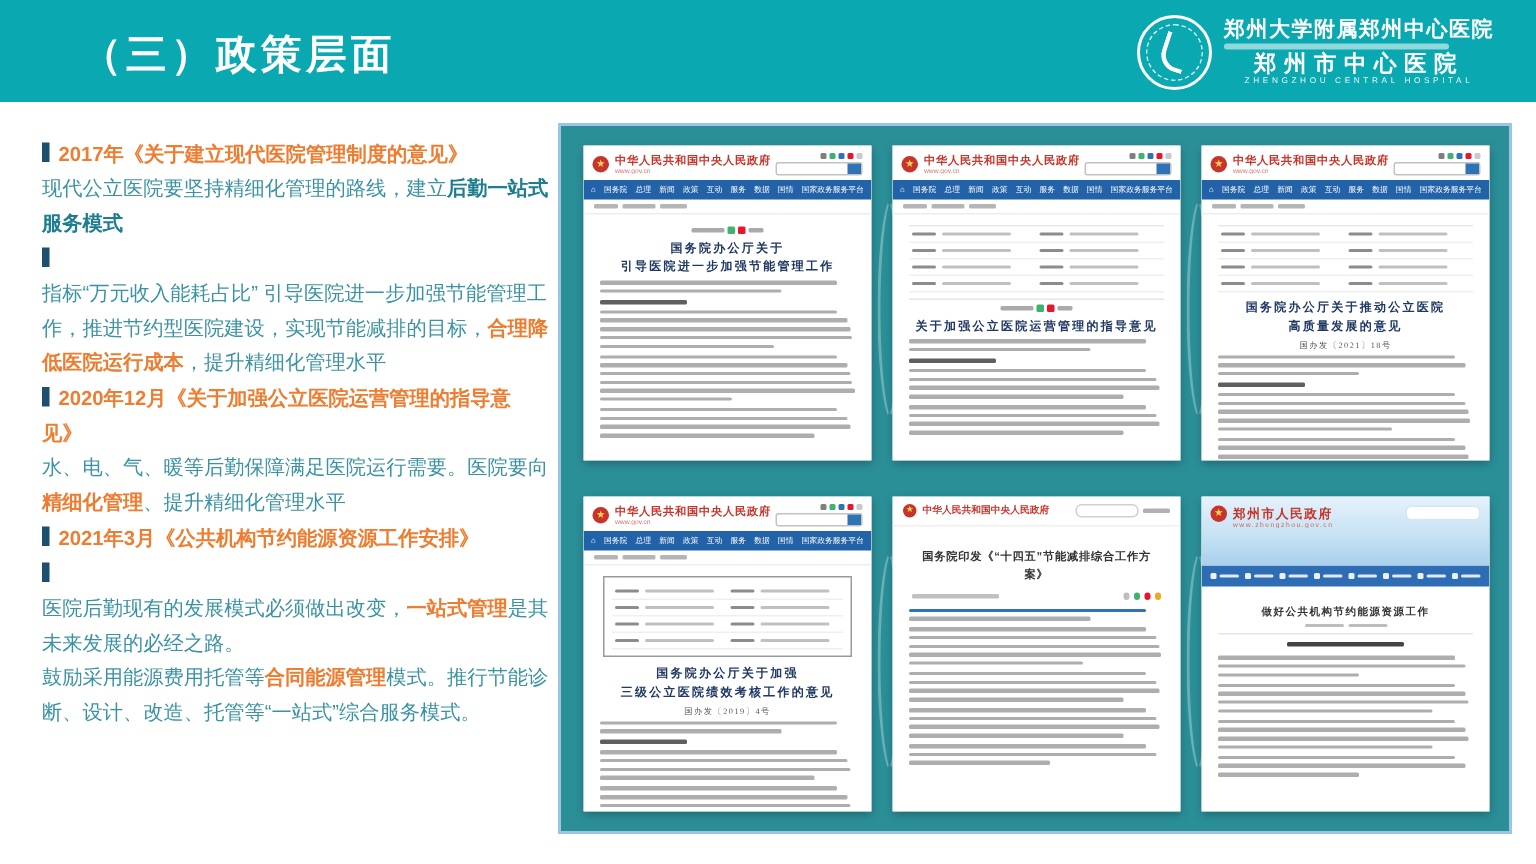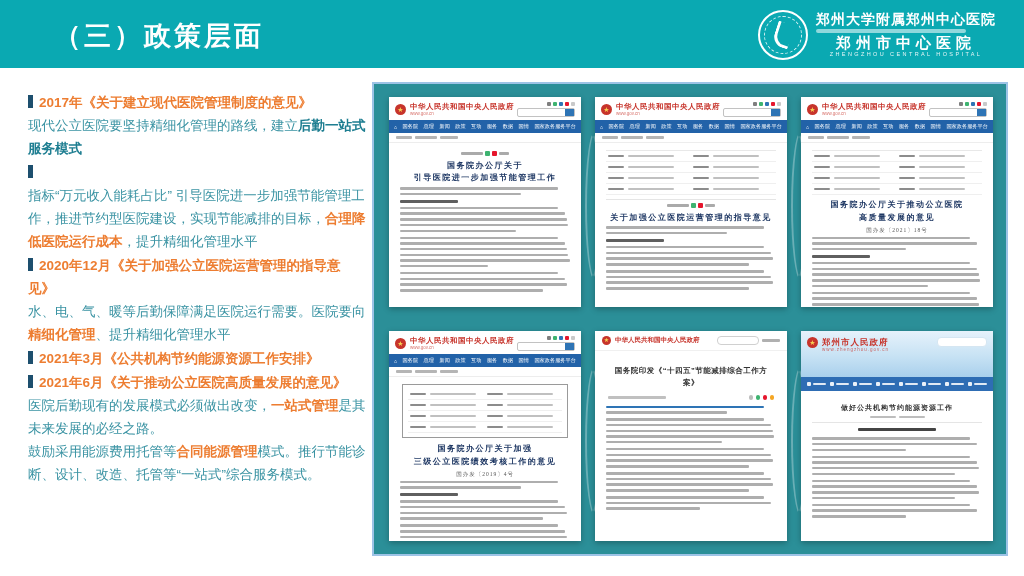--- a/index.html
+++ b/index.html
@@ -121,21 +121,21 @@
   </div>
 
   <div class="left-col">
       <div class="policy-heading"><span class="hbar"></span><span>2017年《关于建立现代医院管理制度的意见》</span></div>
       <div class="policy-body"><span>现代公立医院要坚持精细化管理的路线，建立</span><span class="seg-teal">后勤一站式服务模式</span></div>
       <div class="policy-heading"><span class="hbar"></span></div>
       <div class="policy-body"><span>指标“万元收入能耗占比” 引导医院进一步加强节能管理工作，推进节约型医院建设，实现节能减排的目标，</span><span class="seg-orange">合理降低医院运行成本</span><span>，提升精细化管理水平</span></div>
       <div class="policy-heading"><span class="hbar"></span><span>2020年12月《关于加强公立医院运营管理的指导意见》</span></div>
       <div class="policy-body"><span>水、电、气、暖等后勤保障满足医院运行需要。医院要向</span><span class="seg-orange">精细化管理</span><span>、提升精细化管理水平</span></div>
       <div class="policy-heading"><span class="hbar"></span><span>2021年3月《公共机构节约能源资源工作安排》</span></div>
-      <div class="policy-heading"><span class="hbar"></span><span>2021年6月《关于推动公立医院高质量发展的意见》</span></div>
+      <div class="policy-heading"><span class="hbar"></span></div>
       <div class="policy-body"><span>医院后勤现有的发展模式必须做出改变，</span><span class="seg-orange">一站式管理</span><span>是其未来发展的必经之路。</span></div>
       <div class="policy-body"><span>鼓励采用能源费用托管等</span><span class="seg-orange">合同能源管理</span><span>模式。推行节能诊断、设计、改造、托管等“一站式”综合服务模式。</span></div>
     </div>
 
   <div class="panel">
     <div class="arc arc-r" style="left:205px;top:45px;"></div>
     <div class="arc arc-l" style="left:211px;top:45px;"></div>
     <div class="arc arc-r" style="left:411px;top:45px;"></div>
     <div class="arc arc-l" style="left:417px;top:45px;"></div>
     <div class="arc arc-r" style="left:205px;top:280px;"></div>

